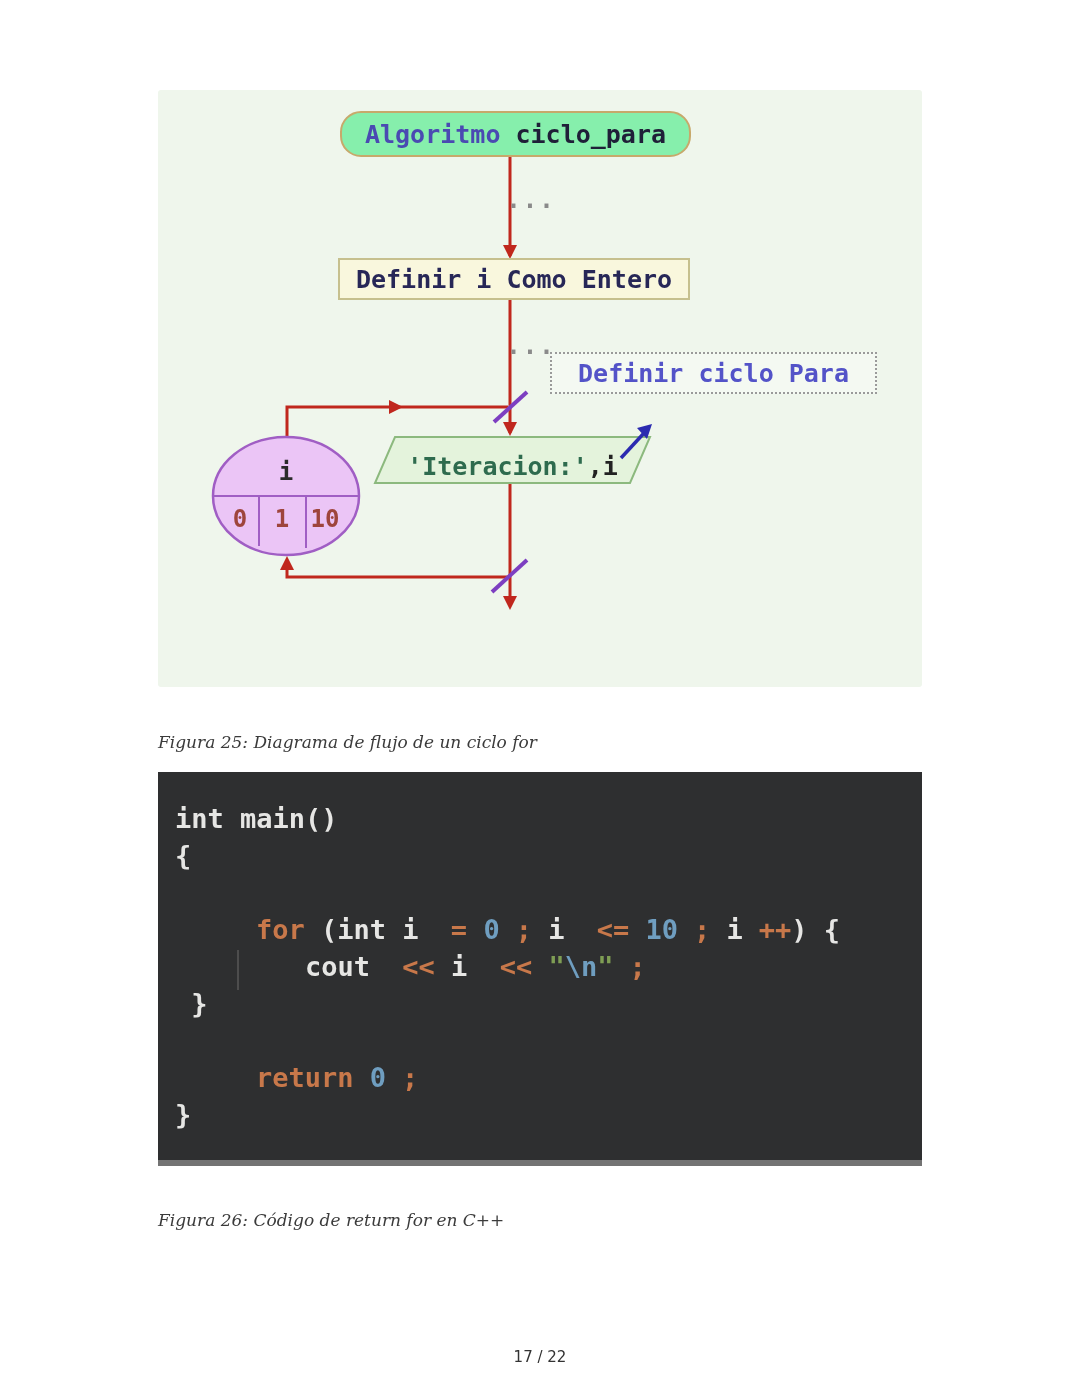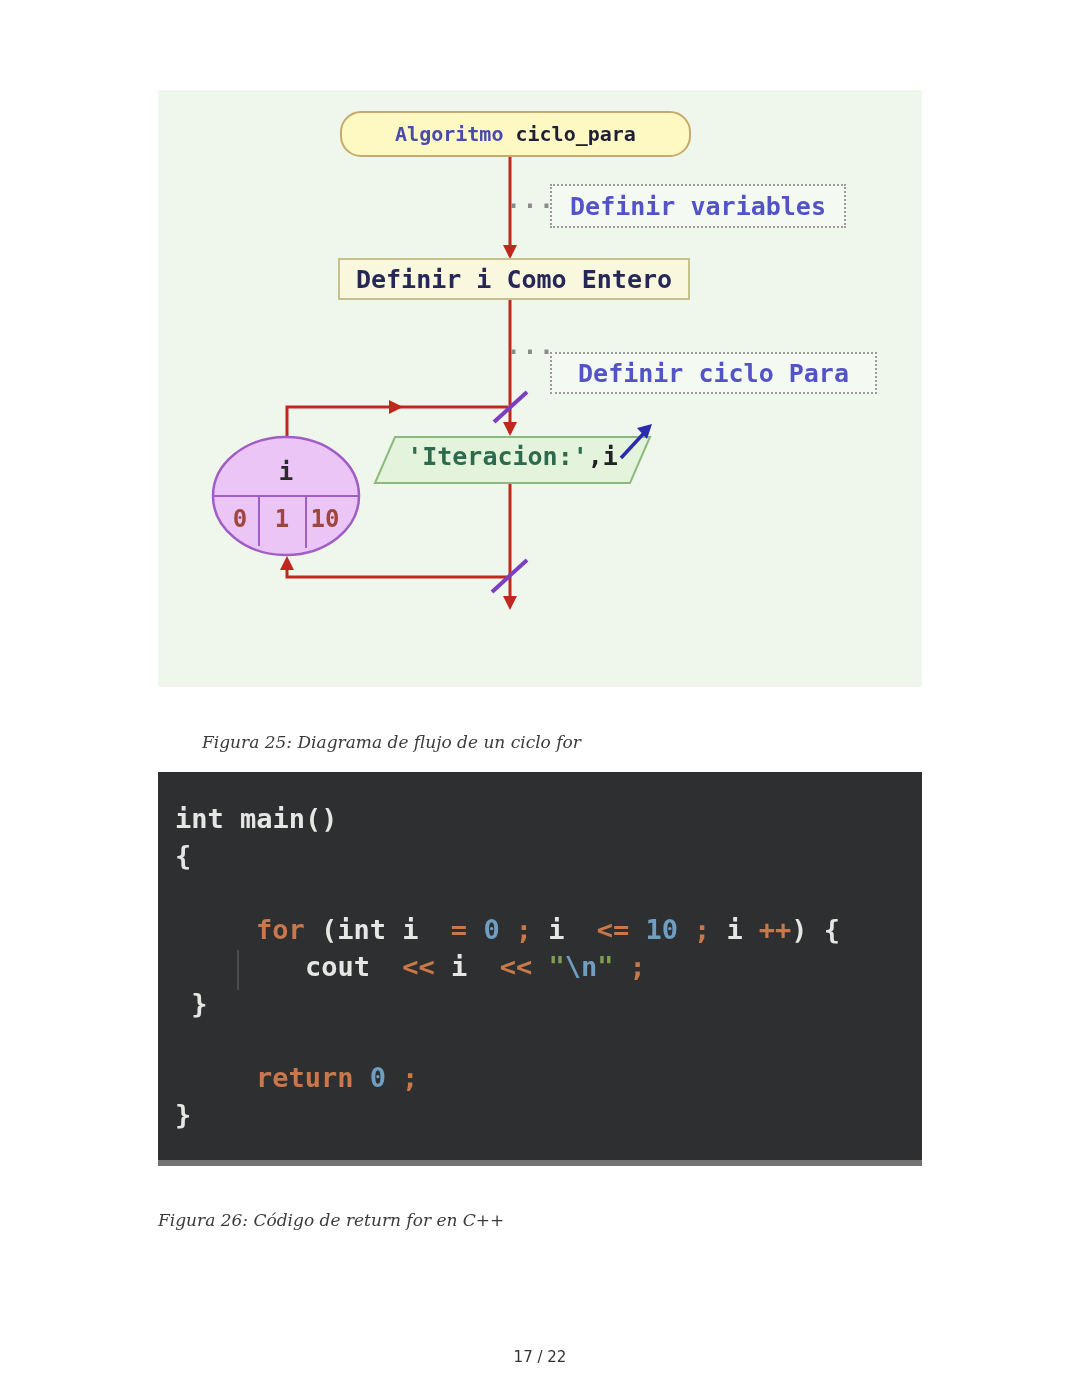--- a/index.html
+++ b/index.html
@@ -5,21 +5,21 @@
   html,body{margin:0;padding:0;background:#ffffff;}
   #page{position:relative;width:1080px;height:1397px;background:#ffffff;overflow:hidden;
         font-family:"DejaVu Sans",sans-serif;}
 
   
   #flowchart{position:absolute;left:158px;top:90px;width:764px;height:597px;
              background:#eff6ec;border-radius:3px;}
   #flowchart svg{position:absolute;left:0;top:0;}
   .fc-text{position:absolute;display:flex;align-items:center;justify-content:center;
            font-family:"DejaVu Sans Mono",monospace;font-weight:bold;white-space:pre;}
-  .pill{background:#fef9c3;border:2px solid #c7a96b;border-radius:21px;font-size:20px;}
+  .pill{background:#86efac;border:2px solid #c7a96b;border-radius:21px;font-size:25px;}
   .rect{background:#f9f7dd;border:2px solid #c6c08e;font-size:25px;}
   .comment{border:2px dotted #9a9a9a;background:rgba(255,255,255,0.35);
            color:#5353c8;font-size:25px;}
   .dots{color:#8a8a8a;font-size:24px;letter-spacing:2px;}
   .kw{color:#4a4ab2;}
   .dark{color:#1f1f38;}
   .navy{color:#272757;}
   .loopnum{color:#9e453c;font-size:24px;}
   .loopvar{color:#2a2a2a;font-size:24px;}
   .printstr{color:#2e6b4e;}
@@ -78,39 +78,38 @@
 
       <path d="M463 368 L487 342" stroke="#2b2bb0" stroke-width="3.5" fill="none"></path>
       <polygon points="494,334 479,338 489,349" fill="#2b2bb0"></polygon>
     </svg>
 
     <div class="fc-text pill" style="left:182px;top:21px;width:347px;height:42px;">
       <span class="kw">Algoritmo</span><span class="dark"> ciclo_para</span>
     </div>
 
     <div class="fc-text dots" style="left:355px;top:94px;width:36px;height:44px;">···</div>
-    <div class="fc-text comment" style="left:392px;top:94px;width:296px;height:44px;box-sizing:border-box;">Definir variables</div>
 
     <div class="fc-text rect navy" style="left:180px;top:168px;width:352px;height:42px;box-sizing:border-box;">Definir i Como Entero</div>
 
     <div class="fc-text dots" style="left:355px;top:241px;width:36px;height:42px;">···</div>
     <div class="fc-text comment" style="left:392px;top:241px;width:327px;height:42px;box-sizing:border-box;margin-top:21px;">Definir ciclo Para</div>
 
     <div class="fc-text loopvar" style="left:98px;top:368px;width:60px;height:28px;">i</div>
     <div class="fc-text loopnum" style="left:62px;top:415px;width:40px;height:28px;">0</div>
     <div class="fc-text loopnum" style="left:104px;top:415px;width:40px;height:28px;">1</div>
     <div class="fc-text loopnum" style="left:147px;top:415px;width:40px;height:28px;">10</div>
 
-    <div class="fc-text" style="left:227px;top:345px;width:255px;height:42px;font-size:25px;">
+    <div class="fc-text" style="left:227px;top:355px;width:255px;height:42px;font-size:25px;">
       <span class="printstr">'Iteracion:'</span><span class="printvar">,i</span>
     </div>
 
   </div>
 
-  <div class="caption" style="top:732px;margin-left:44px;">Figura 25: Diagrama de flujo de un ciclo for</div>
+  <div class="caption" style="top:732px;">Figura 25: Diagrama de flujo de un ciclo for</div>
 
   <div id="code-block">
     <div id="indent-guide"></div>
     <div id="code-lines"><div class="code-line"><span class="tok-p">int main()</span></div><div class="code-line"><span class="tok-p">{</span></div><div class="code-line"> </div><div class="code-line"><span class="tok-p">    </span><span class="tok-o">for</span><span class="tok-p"> (int i </span><span class="tok-o">=</span><span class="tok-p"> </span><span class="tok-b">0</span><span class="tok-o">;</span><span class="tok-p"> i </span><span class="tok-o">&lt;=</span><span class="tok-p"> </span><span class="tok-b">10</span><span class="tok-o">;</span><span class="tok-p"> i</span><span class="tok-o">++</span><span class="tok-p">) {</span></div><div class="code-line"><span class="tok-p">        cout </span><span class="tok-o">&lt;&lt;</span><span class="tok-p"> i </span><span class="tok-o">&lt;&lt;</span><span class="tok-p"> </span><span class="tok-g">"</span><span class="tok-b">\n</span><span class="tok-g">"</span><span class="tok-o">;</span></div><div class="code-line"><span class="tok-p"> }</span></div><div class="code-line"> </div><div class="code-line"><span class="tok-p">    </span><span class="tok-o">return</span><span class="tok-p"> </span><span class="tok-b">0</span><span class="tok-o">;</span></div><div class="code-line"><span class="tok-p">}</span></div></div>
   </div>
 
   <div class="caption" style="top:1210px;">Figura 26: Código de return for en C++</div>
 
   <div id="page-number">17 / 22</div>
 </div>

